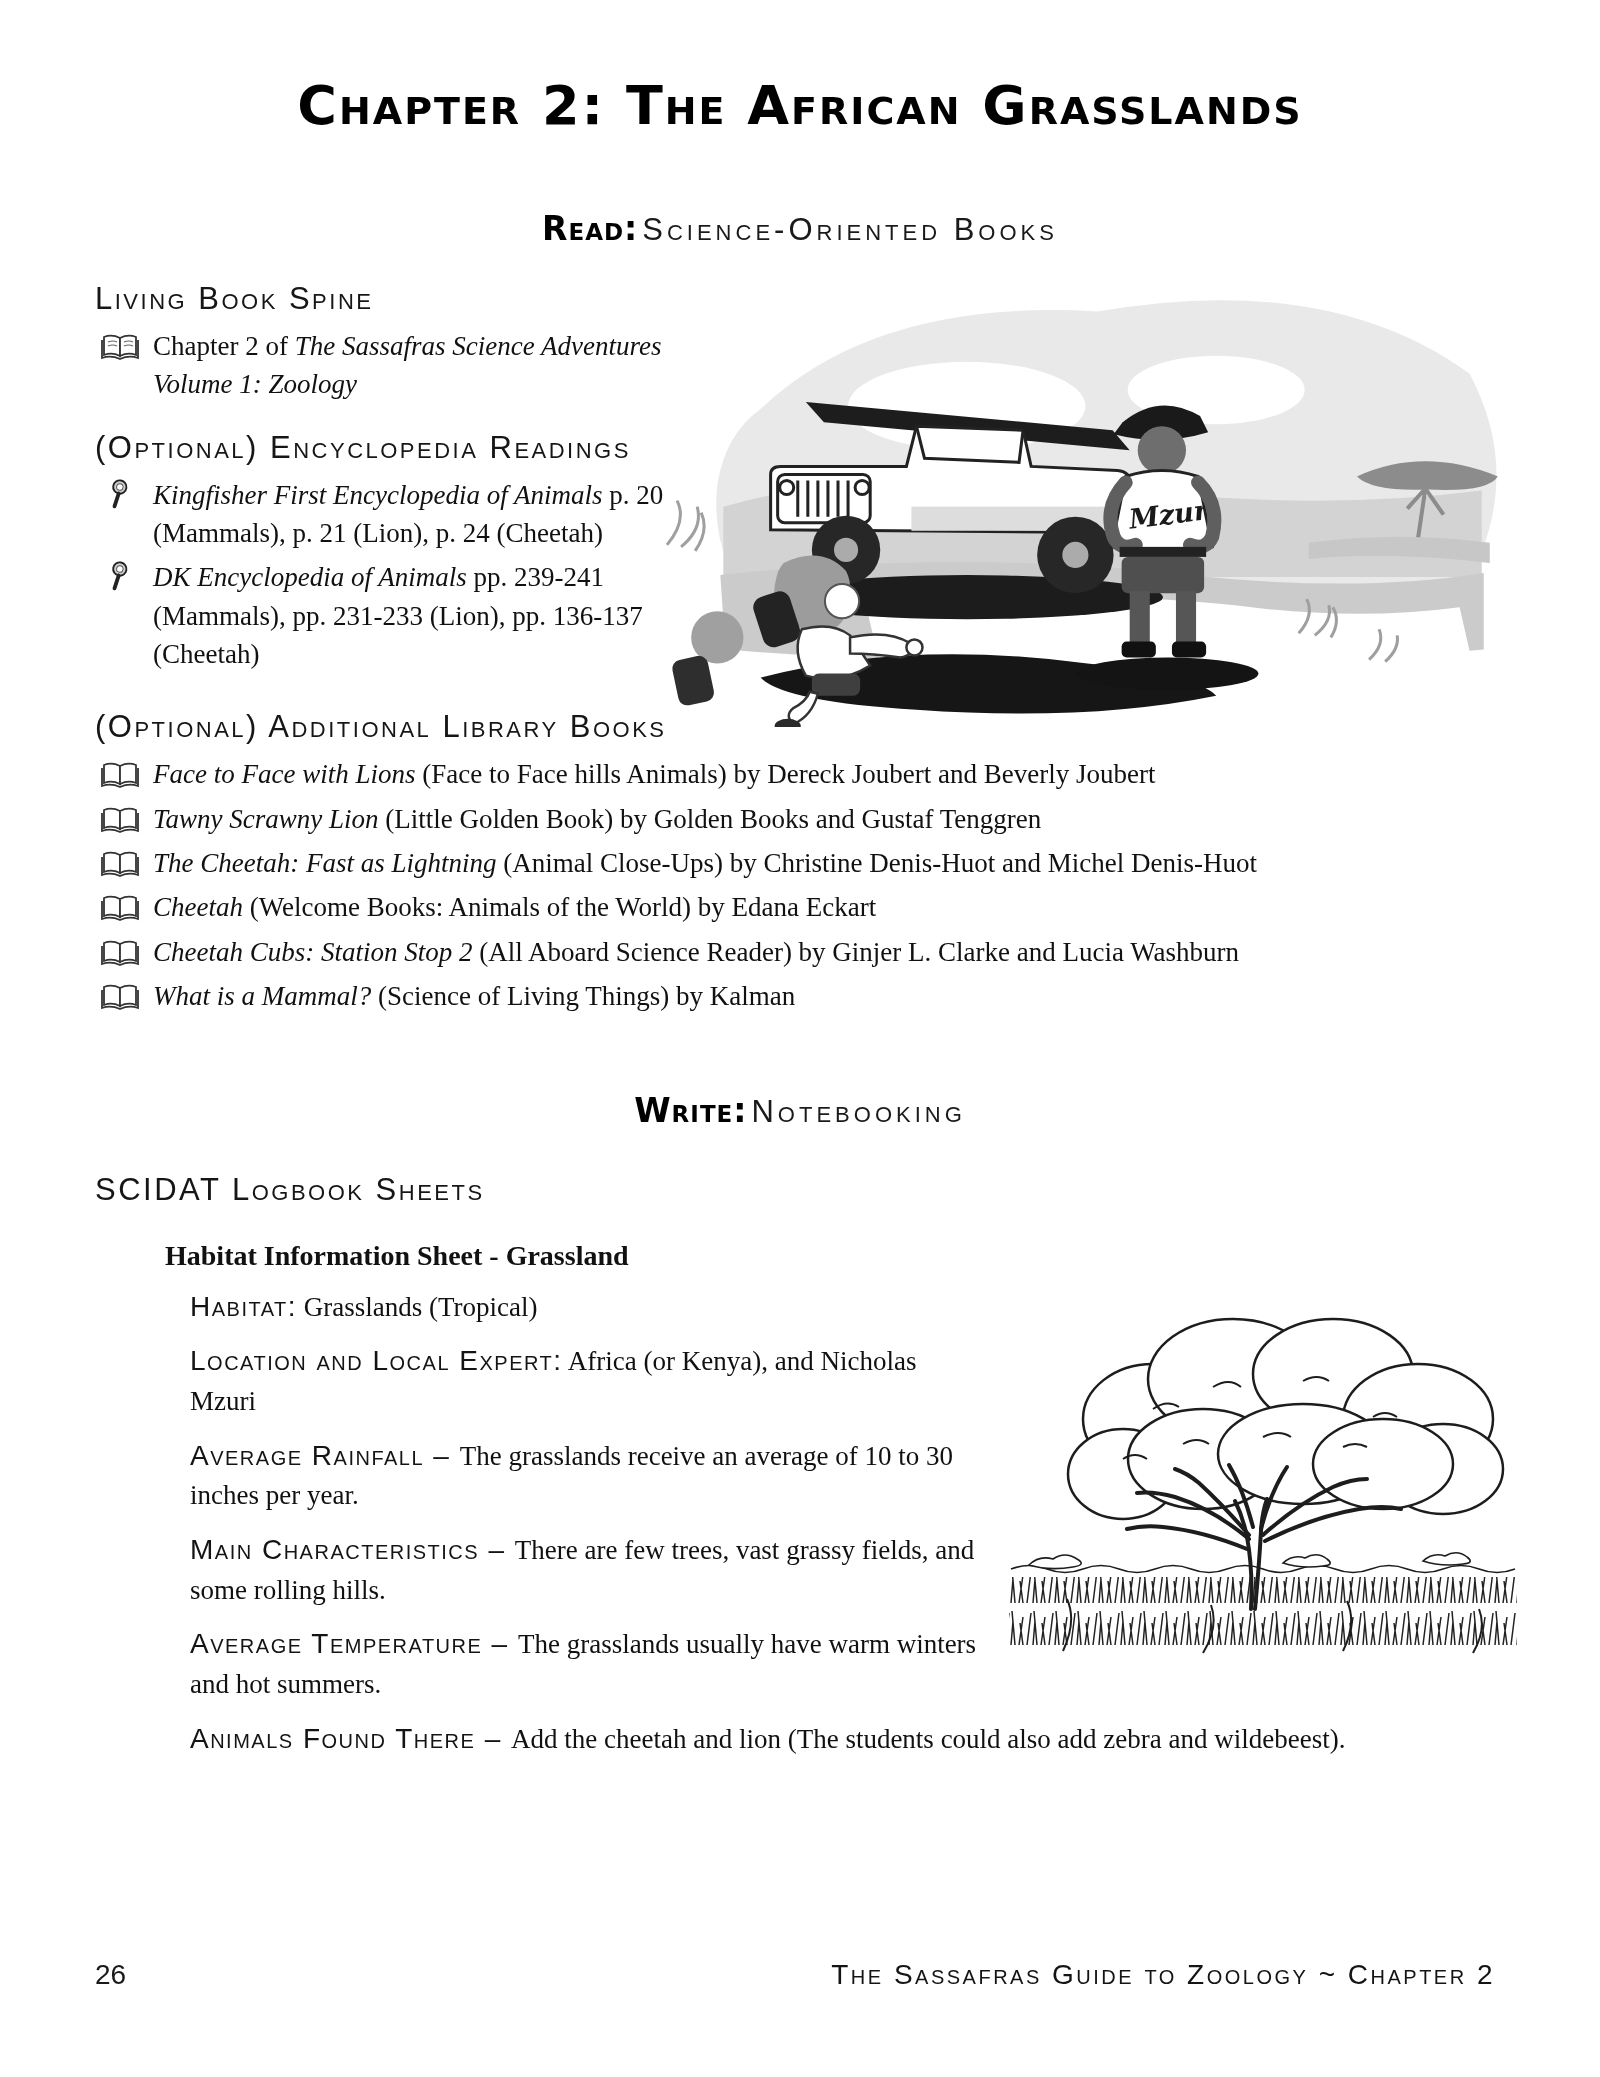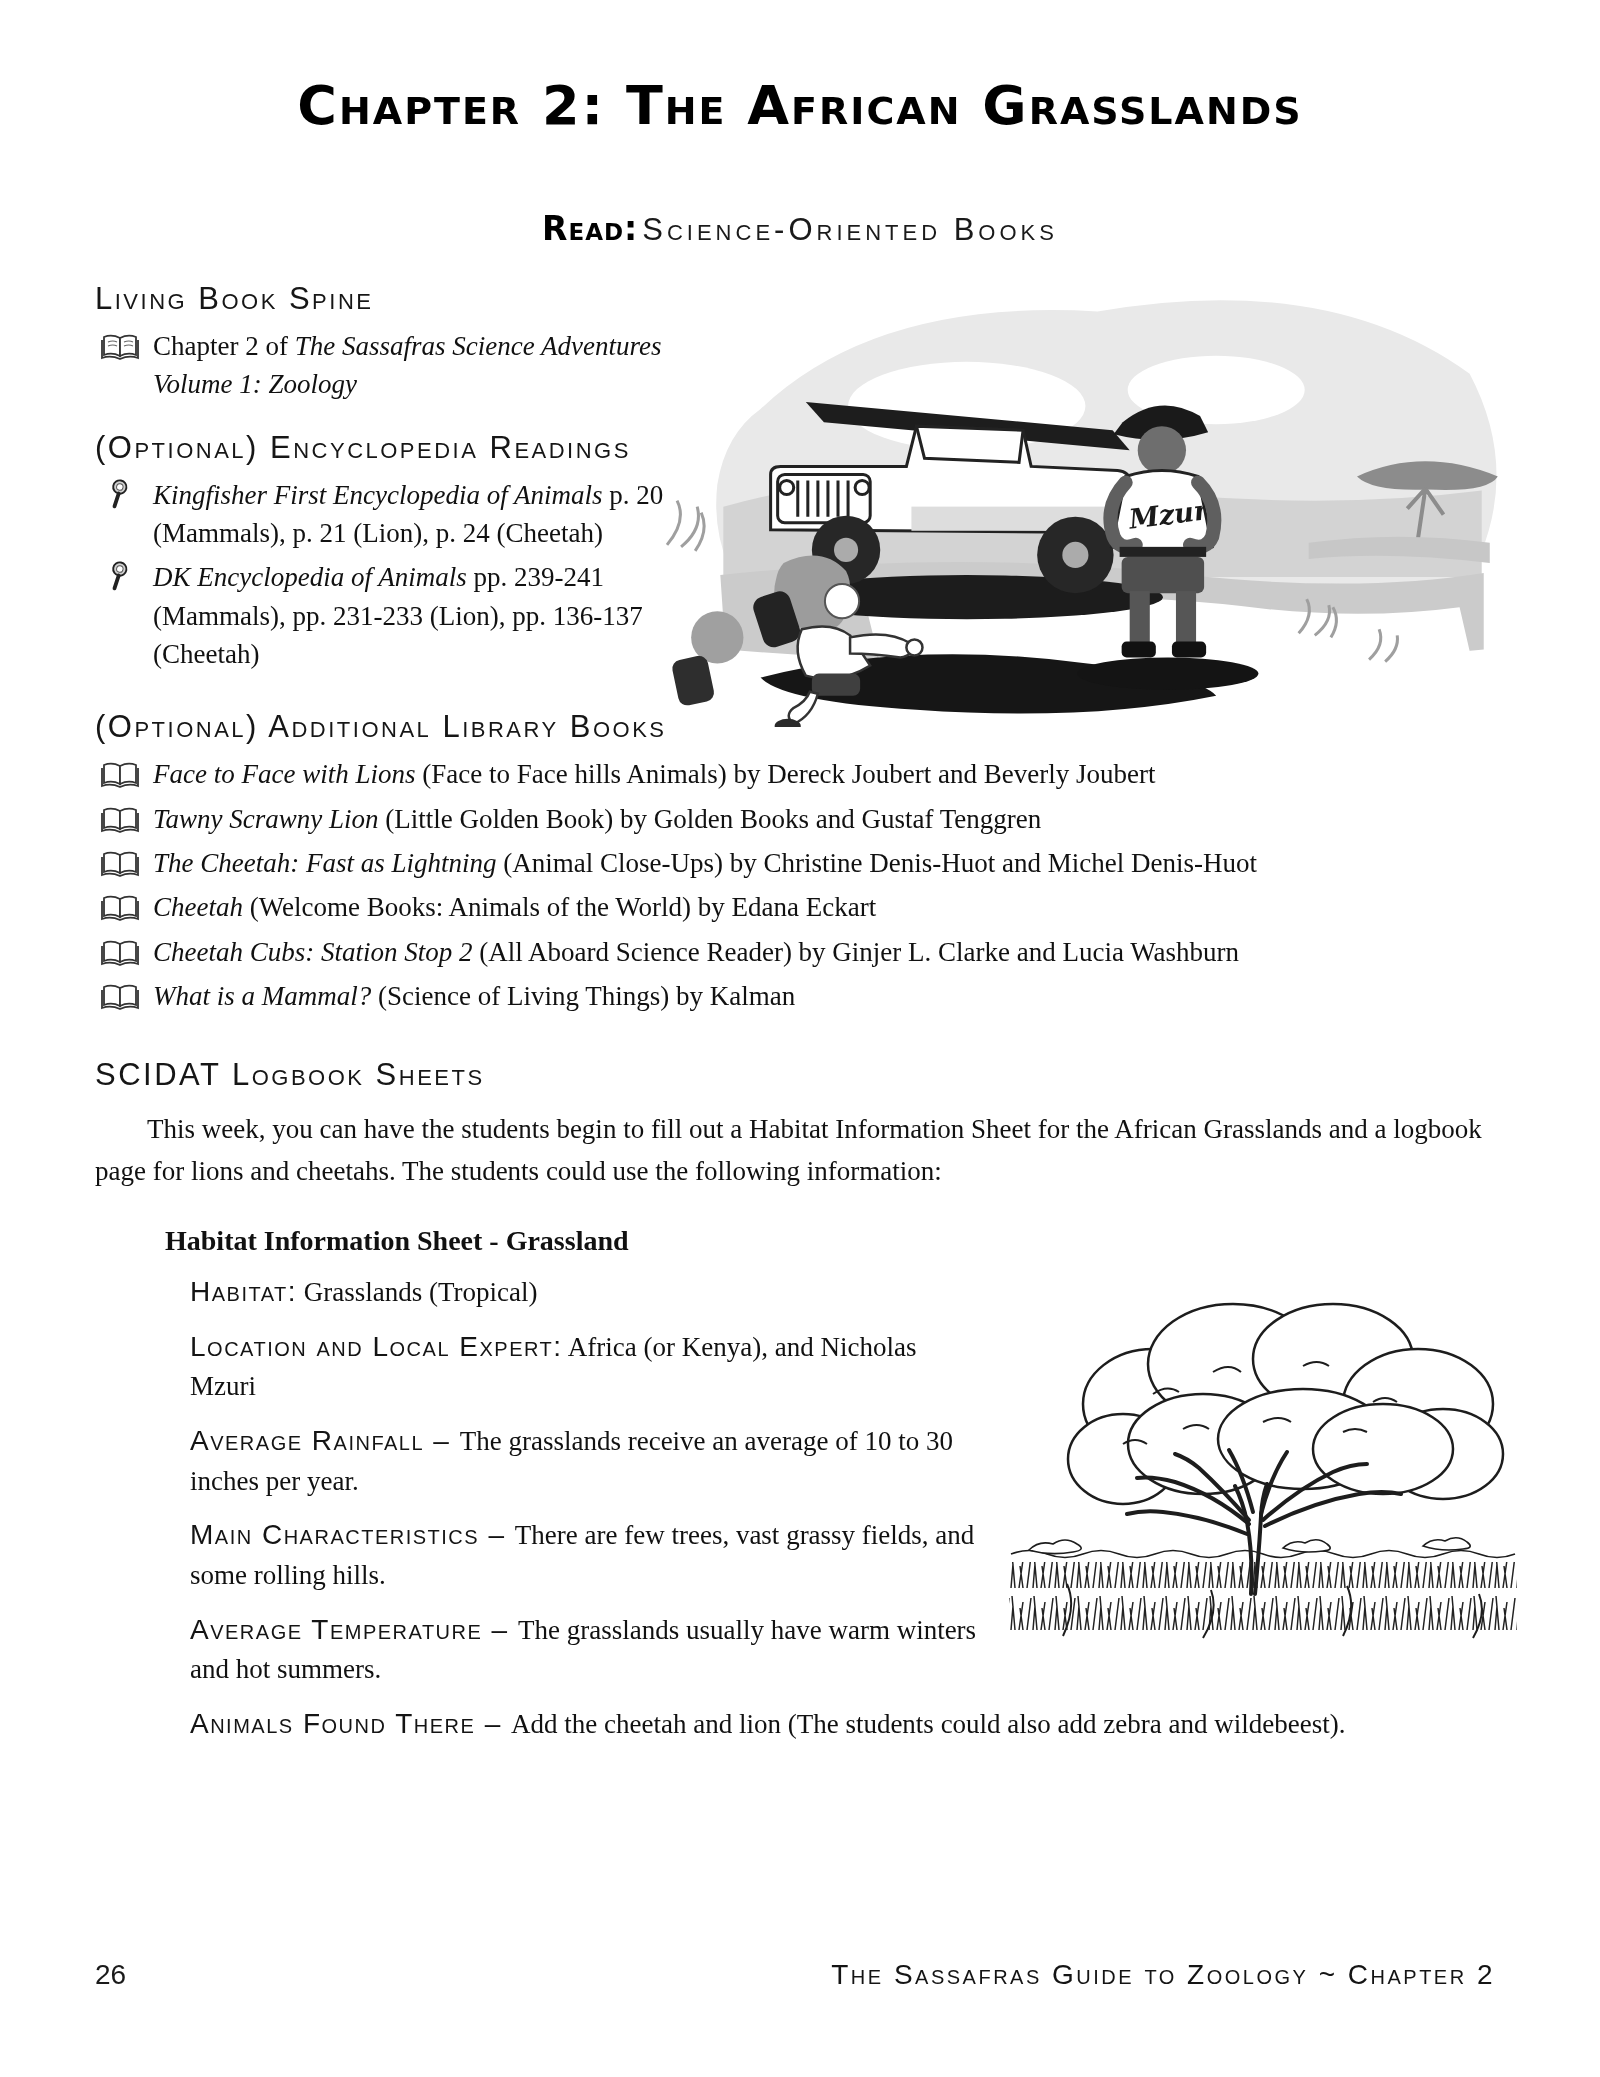--- a/index.html
+++ b/index.html
@@ -310,24 +310,27 @@
             <g fill="#ffffff" stroke="#333" stroke-width="1.8">
               <path d="M3,4 Q11,1 19,5 L19,23 Q11,19 3,22 Z"></path>
               <path d="M35,4 Q27,1 19,5 L19,23 Q27,19 35,22 Z"></path>
               <path d="M1,7 L1,25 Q10,22 19,26 Q28,22 37,25 L37,7" fill="none"></path>
             </g>
           </svg>
         <span class="it">What is a Mammal?</span><span> (Science of Living Things) by Kalman</span>
       </li>
     </ul>
 
+    <div class="band-heading" style="margin-top:78px;">
+      <span class="band-label">Write:</span>
+      <span class="band-rest">Notebooking</span>
+    </div>
 
     <h2 class="sec-heading" style="margin-top:42px;">SCIDAT Logbook Sheets</h2>
 
-    <p class="intro-para">This week, you can have the students begin to fill out a Habitat Information Sheet for the African Grasslands and a logbook page for lions and cheetahs. The students could use the following information:</p>
 
     <div class="sheet-title">Habitat Information Sheet - Grassland</div>
 
     <div class="fields clearfix">
 
       <div class="tree-wrap">
         <svg viewBox="0 0 520 390" width="520" height="392">
           <defs>
             <pattern id="grasspat" width="22" height="42" patternUnits="userSpaceOnUse">
               <path d="M2,40 L6,8 M8,40 L10,16 M12,40 L9,6 M16,40 L20,12 M20,40 L17,18" stroke="#222" stroke-width="1.5" fill="none"></path>

